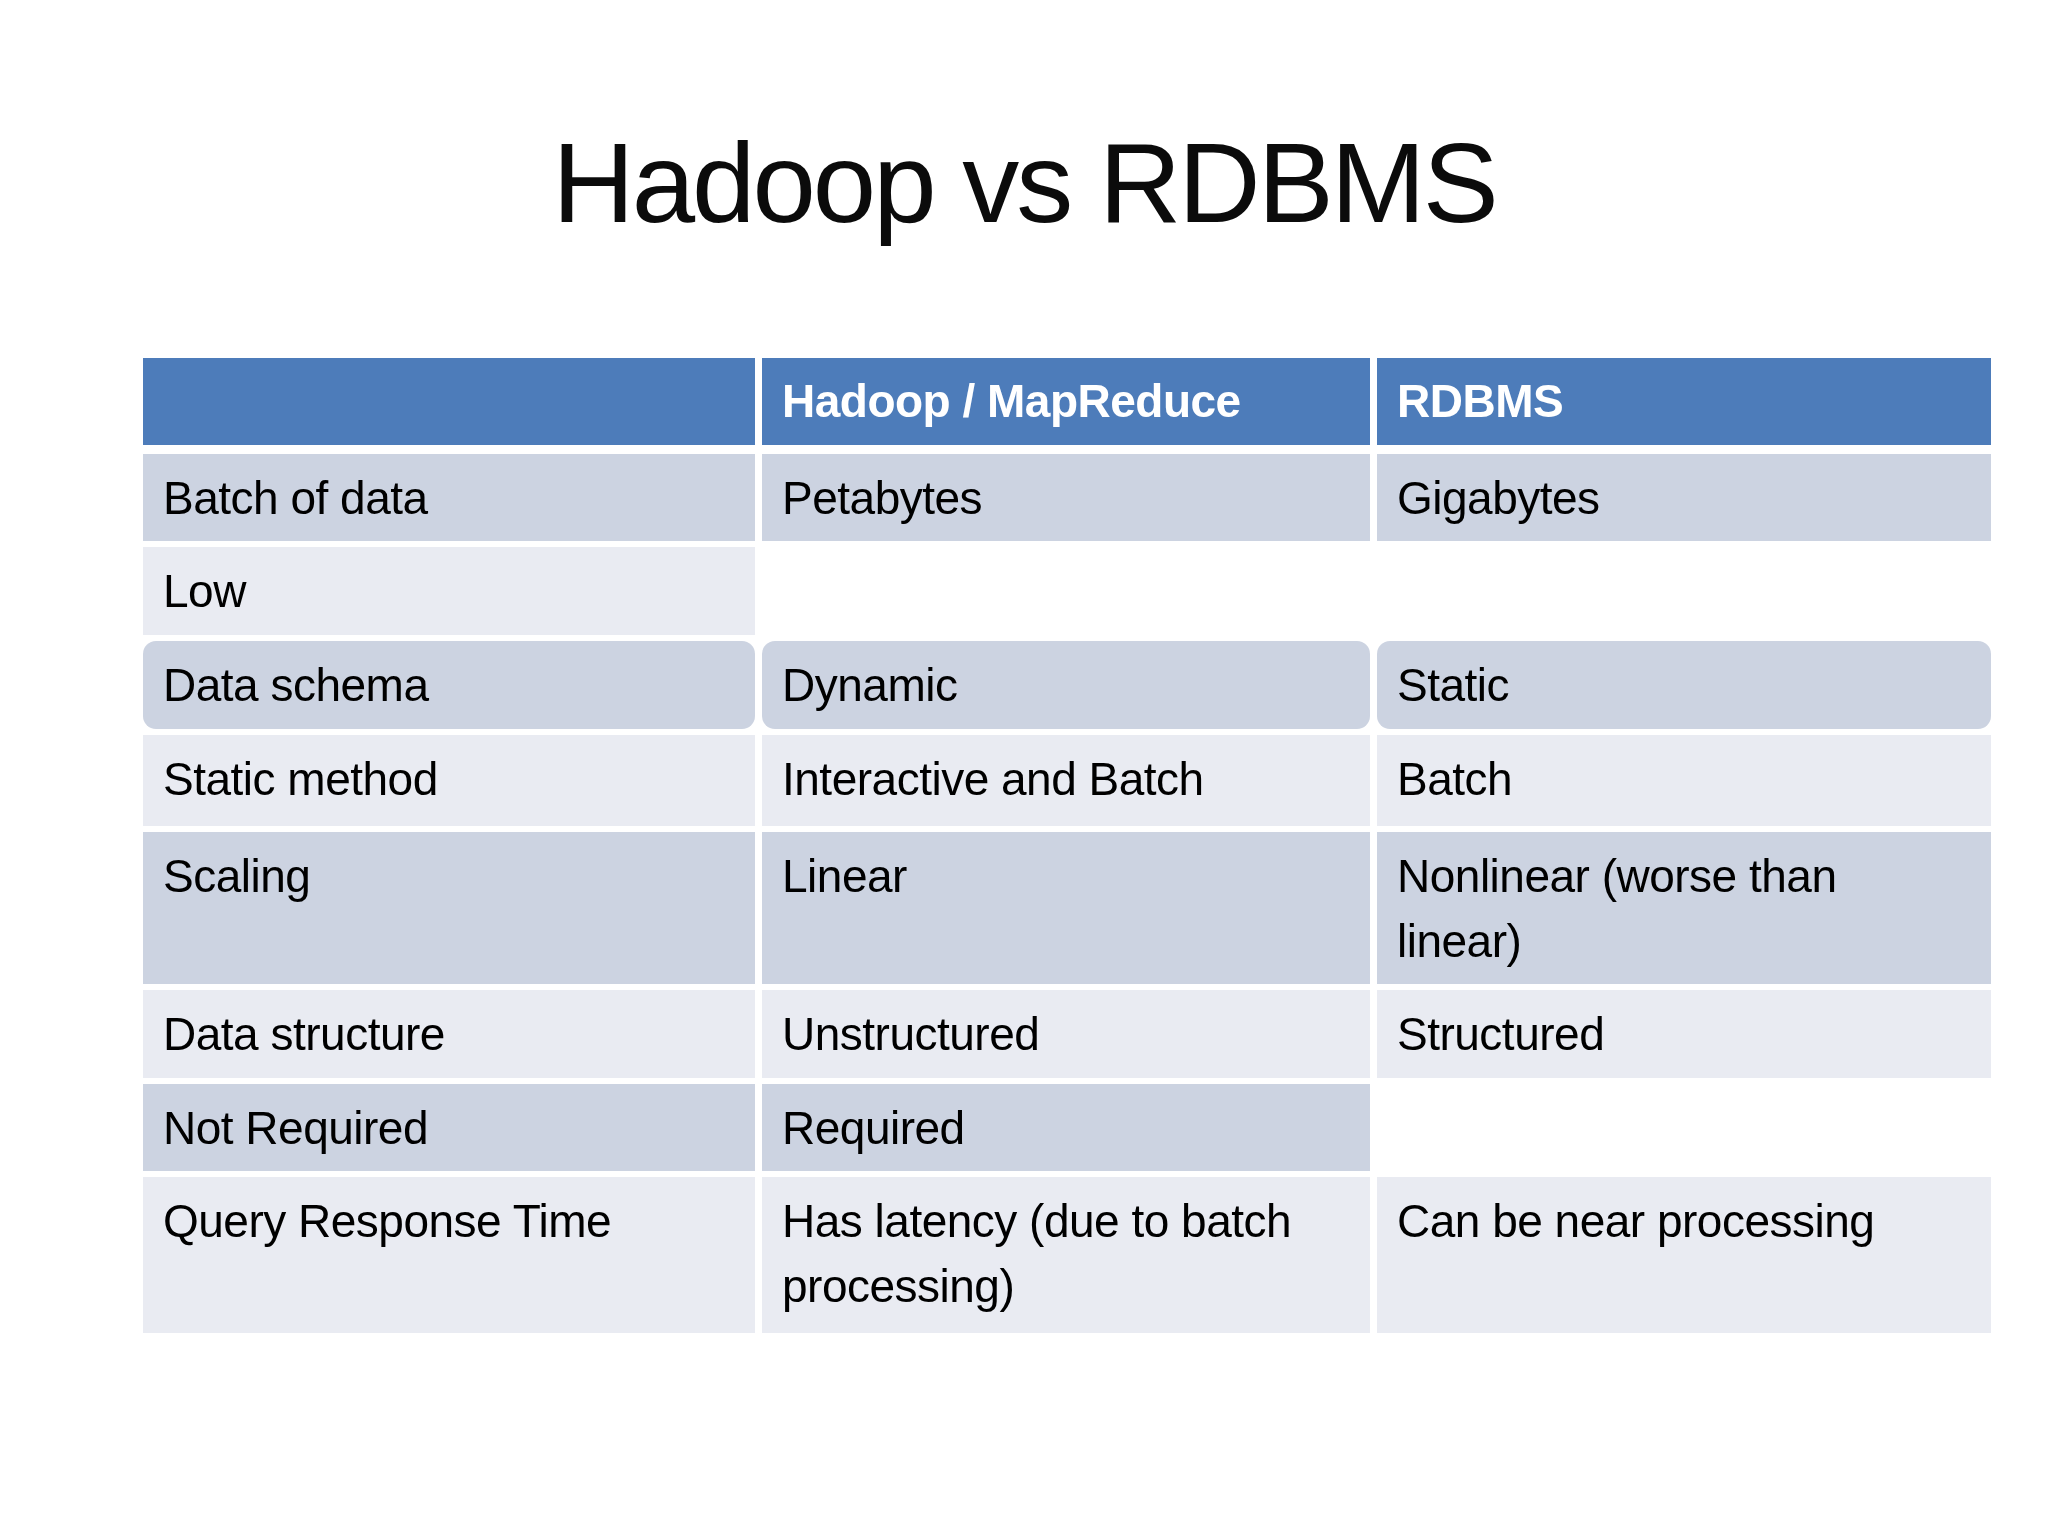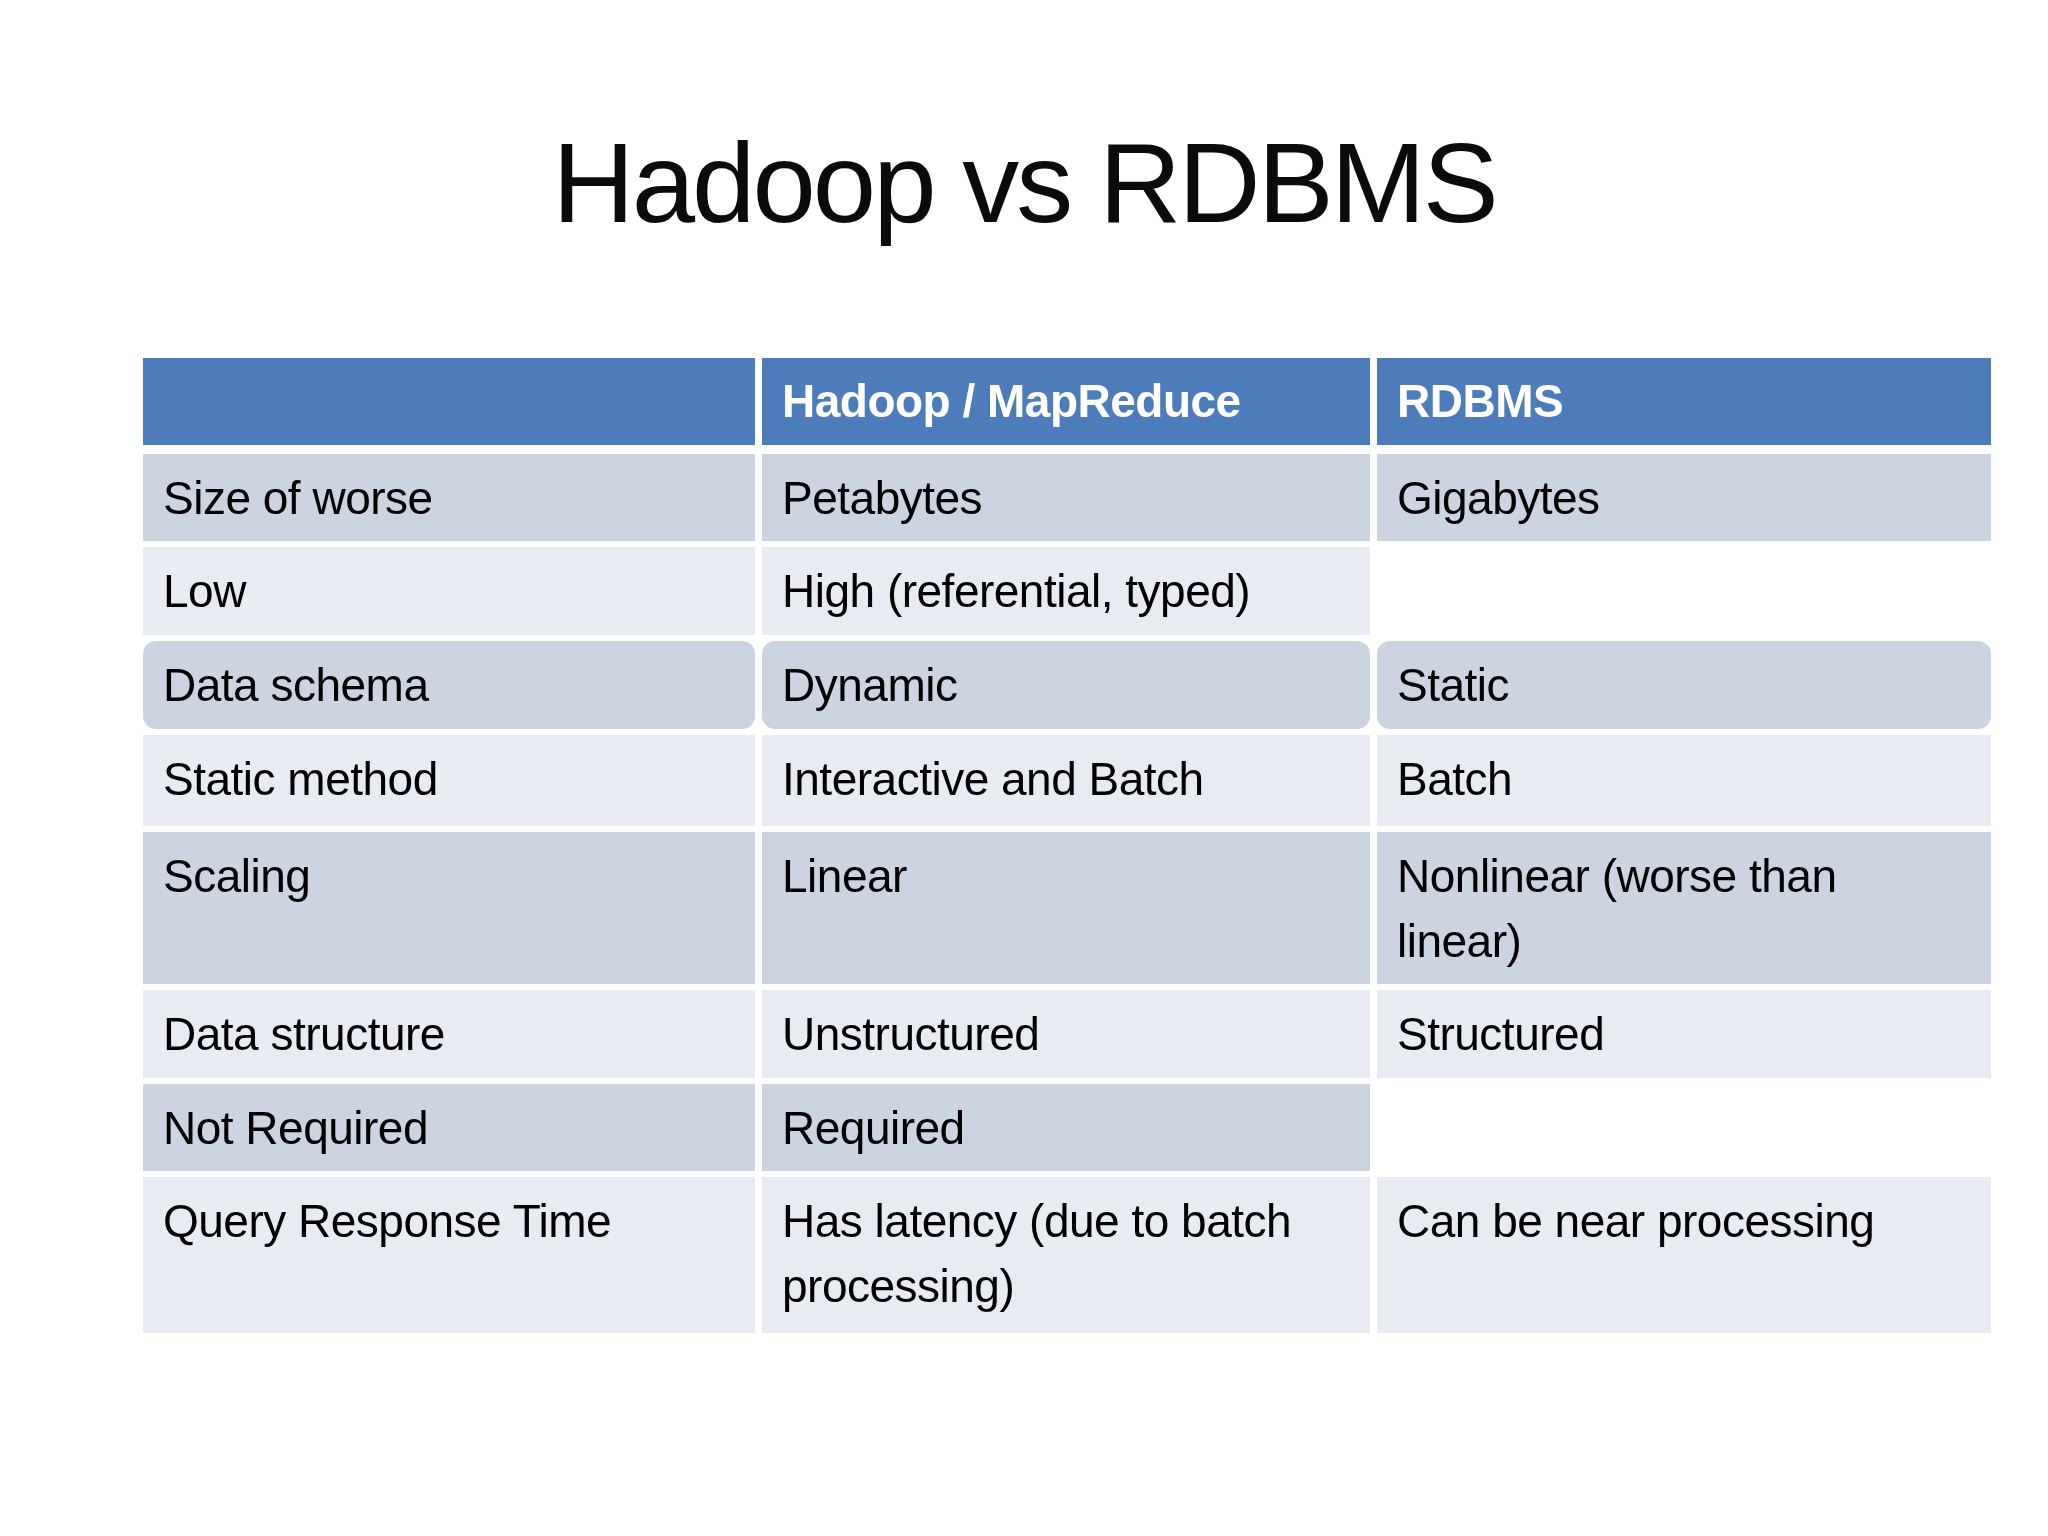--- a/index.html
+++ b/index.html
@@ -89,28 +89,27 @@
 
   <div class="cmp-table">
 
     <div class="t-row header">
       <div class="t-cell"></div>
       <div class="t-cell">Hadoop / MapReduce</div>
       <div class="t-cell">RDBMS</div>
     </div>
 
     <div class="t-row band-dark h-1">
-      <div class="t-cell">Size of worse</div>
+      <div class="t-cell">Batch of data</div>
       <div class="t-cell">Petabytes</div>
       <div class="t-cell">Gigabytes</div>
     </div>
 
     <div class="t-row band-light h-2">
       <div class="t-cell">Low</div>
-      <div class="t-cell">High (referential, typed)</div>
     </div>
 
     <div class="t-row band-dark h-3">
       <div class="t-cell">Data schema</div>
       <div class="t-cell">Dynamic</div>
       <div class="t-cell">Static</div>
     </div>
 
     <div class="t-row band-light h-4">
       <div class="t-cell">Static method</div>

